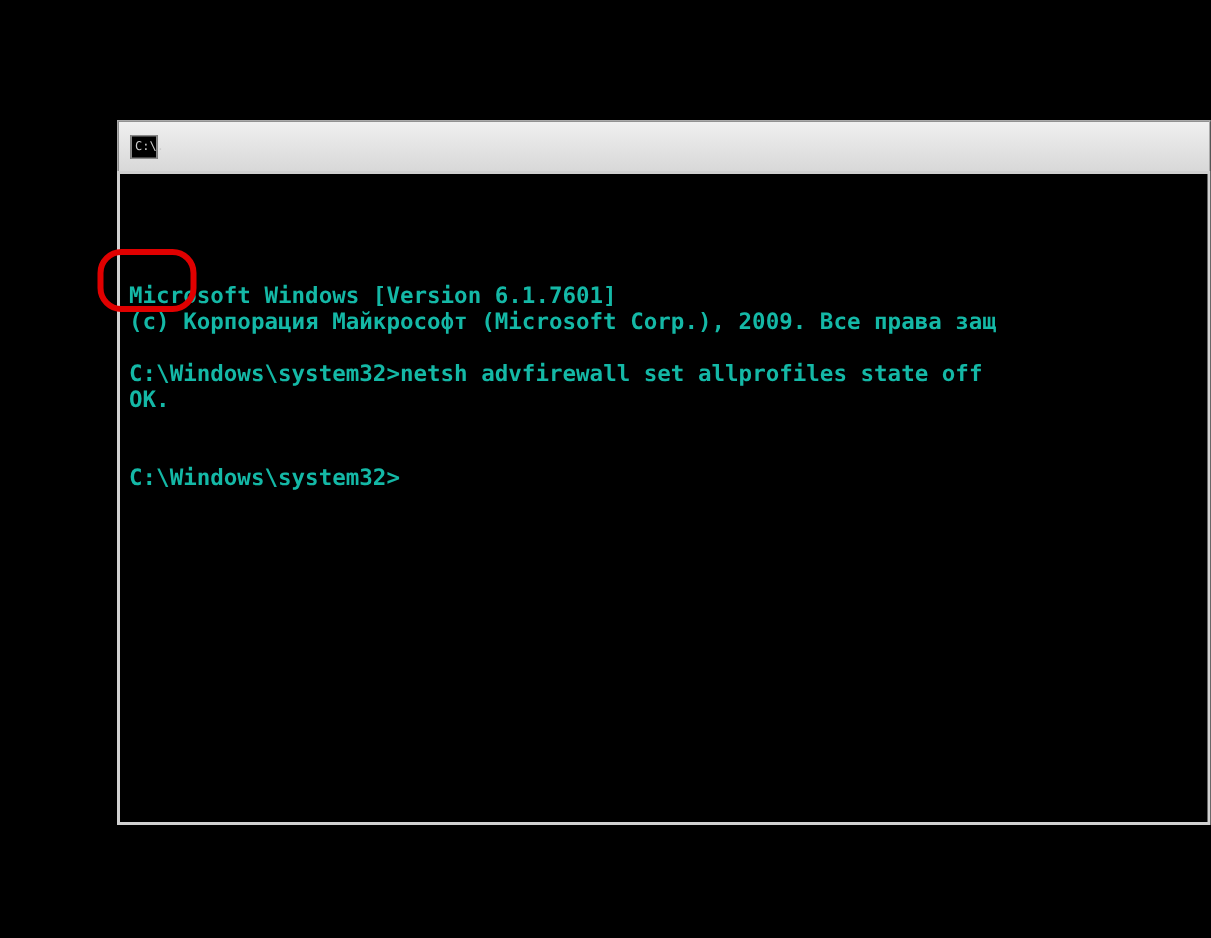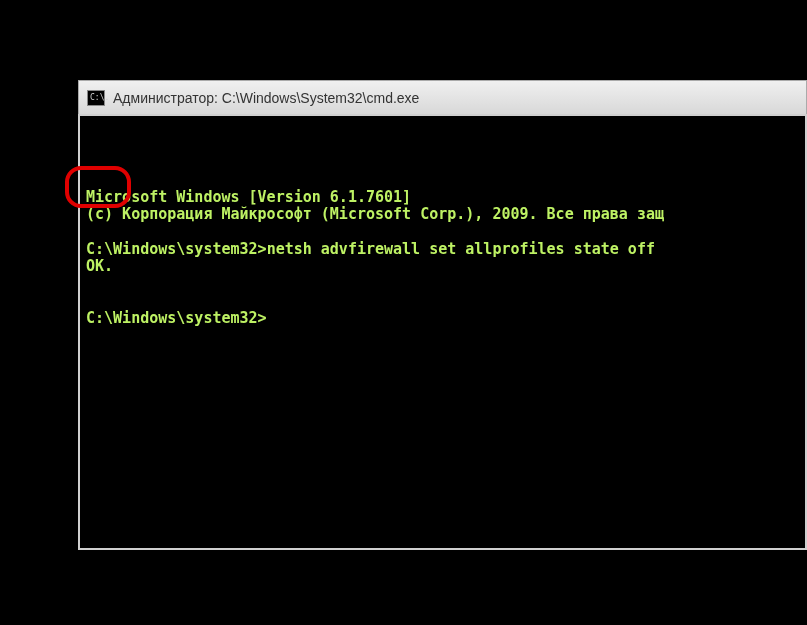--- a/index.html
+++ b/index.html
@@ -52,21 +52,21 @@
       font-size: 14px;
       color: #333;
     }
     .console {
       flex: 1;
       background: #000;
       border: 2px solid #d0d0d0;
       padding: 4px 6px;
       font-family: 'Lucida Console', Consolas, monospace;
       font-size: 15px;
-      color: #bef264;
+      color: #14b8a6;
       line-height: 1.15;
       white-space: pre;
       overflow: hidden;
       position: relative;
     }
     .console-line {
       display: block;
     }
     .cmd-highlight {
       text-decoration-color: #e00000;
@@ -89,21 +89,20 @@
     }
   </style>
 </head>
 <body>
 
 <div class="window">
   <div class="titlebar">
     <div class="title-icon">
       <span class="title-icon-text">C:\.</span>
     </div>
-    <div class="window-title">Администратор: C:\Windows\System32\cmd.exe</div>
   </div>
   <div class="console">
     <div class="console-text">
       <span class="console-line">Microsoft Windows [Version 6.1.7601]</span><span class="console-line">(с) Корпорация Майкрософт (Microsoft Corp.), 2009. Все права защ</span><span class="console-line"> </span><span class="console-line"><span>C:\Windows\system32&gt;</span><span class="cmd-highlight">netsh advfirewall set allprofiles state off</span></span><span class="console-line">ОК.</span><span class="console-line"> </span><span class="console-line"> </span><span class="console-line">C:\Windows\system32&gt;</span>
     </div>
   </div>
 </div>
 
 <div class="ok-circle"></div>
 

